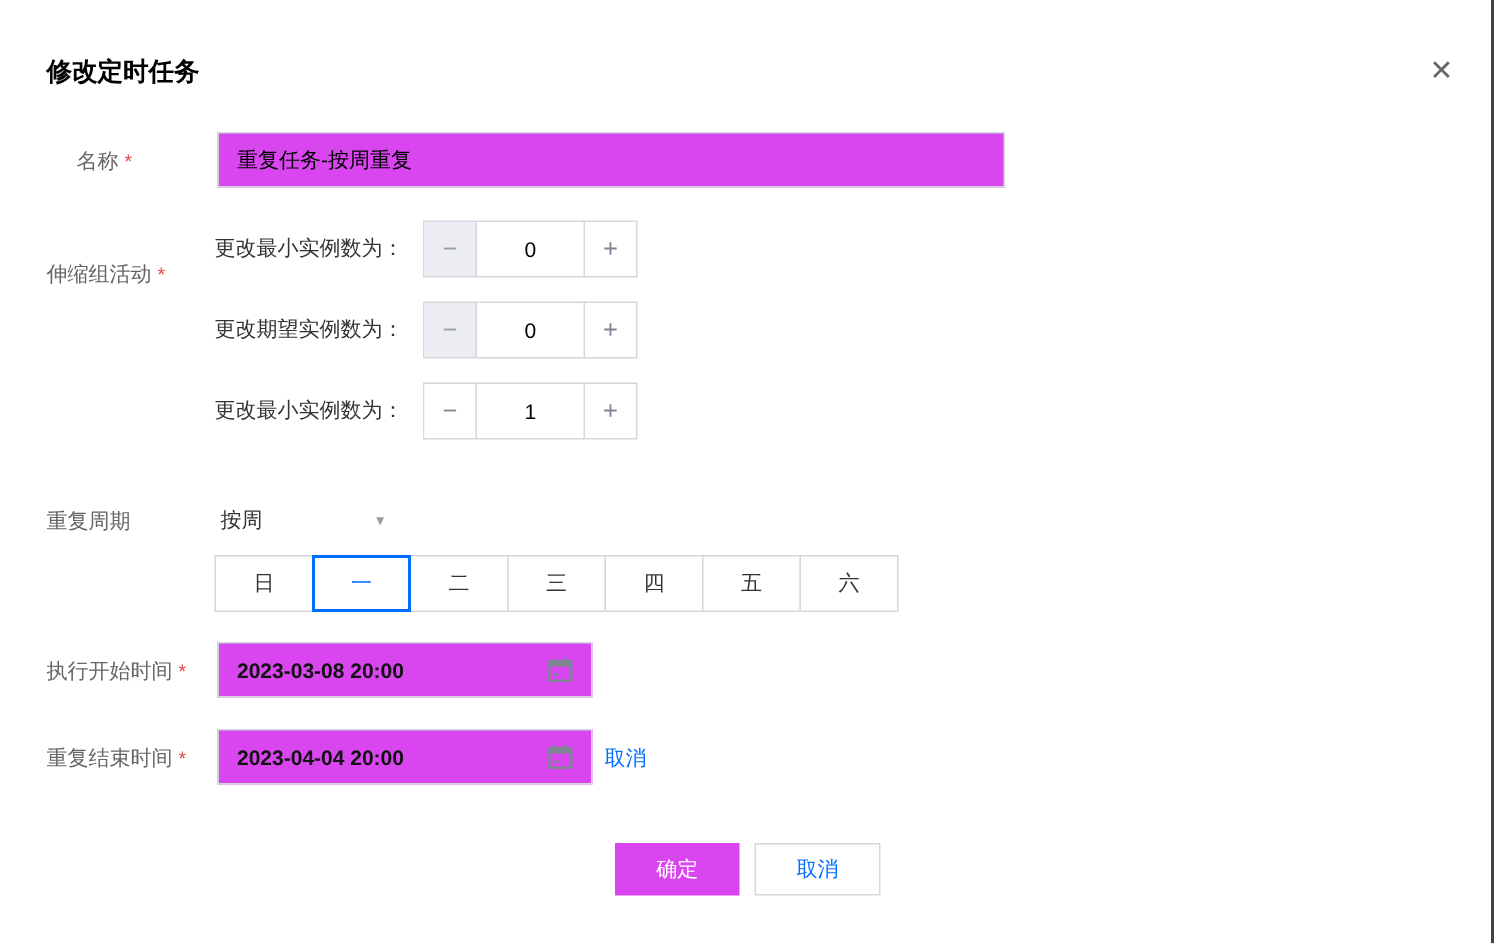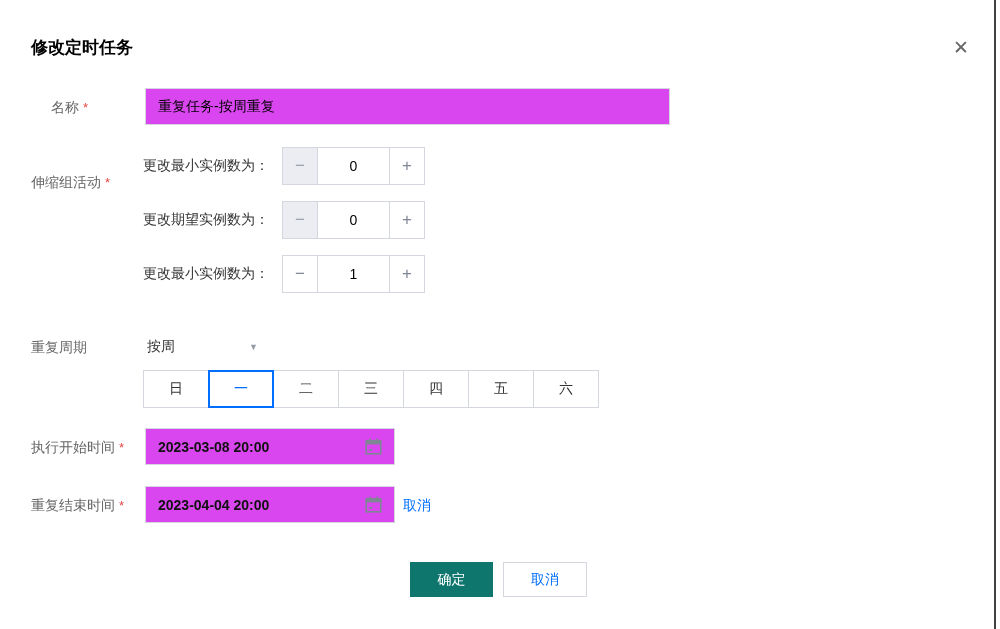--- a/index.html
+++ b/index.html
@@ -134,21 +134,21 @@
 
   .btn {
     position:absolute; top:562px;
     height:35px;
     display:flex; align-items:center; justify-content:center;
     font-size:14px; cursor:pointer;
     font-family:"Liberation Sans","DejaVu Sans",sans-serif;
   }
   #confirm-btn {
     left:410px; width:83px;
-    background:#0f766e; color:#fff; border:none;
+    background:#d946ef; color:#fff; border:none;
   }
   #cancel-btn {
     left:503px; width:84px;
     background:#fff; color:#006eff;
     border:1px solid #d4d7dd;
   }
 
   
   #name-label    { top:99px;margin-left:20px;  }
   #scaling-label { top:174px; }

